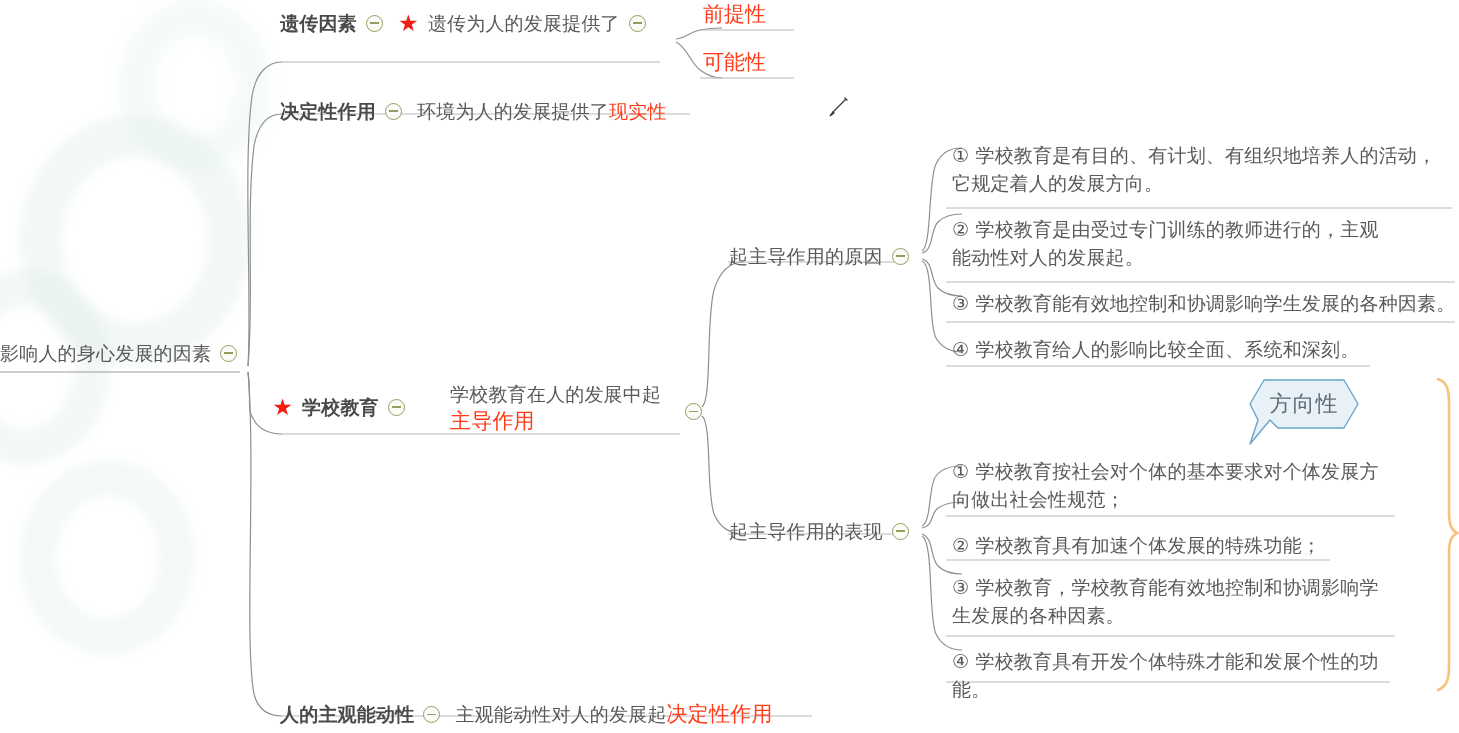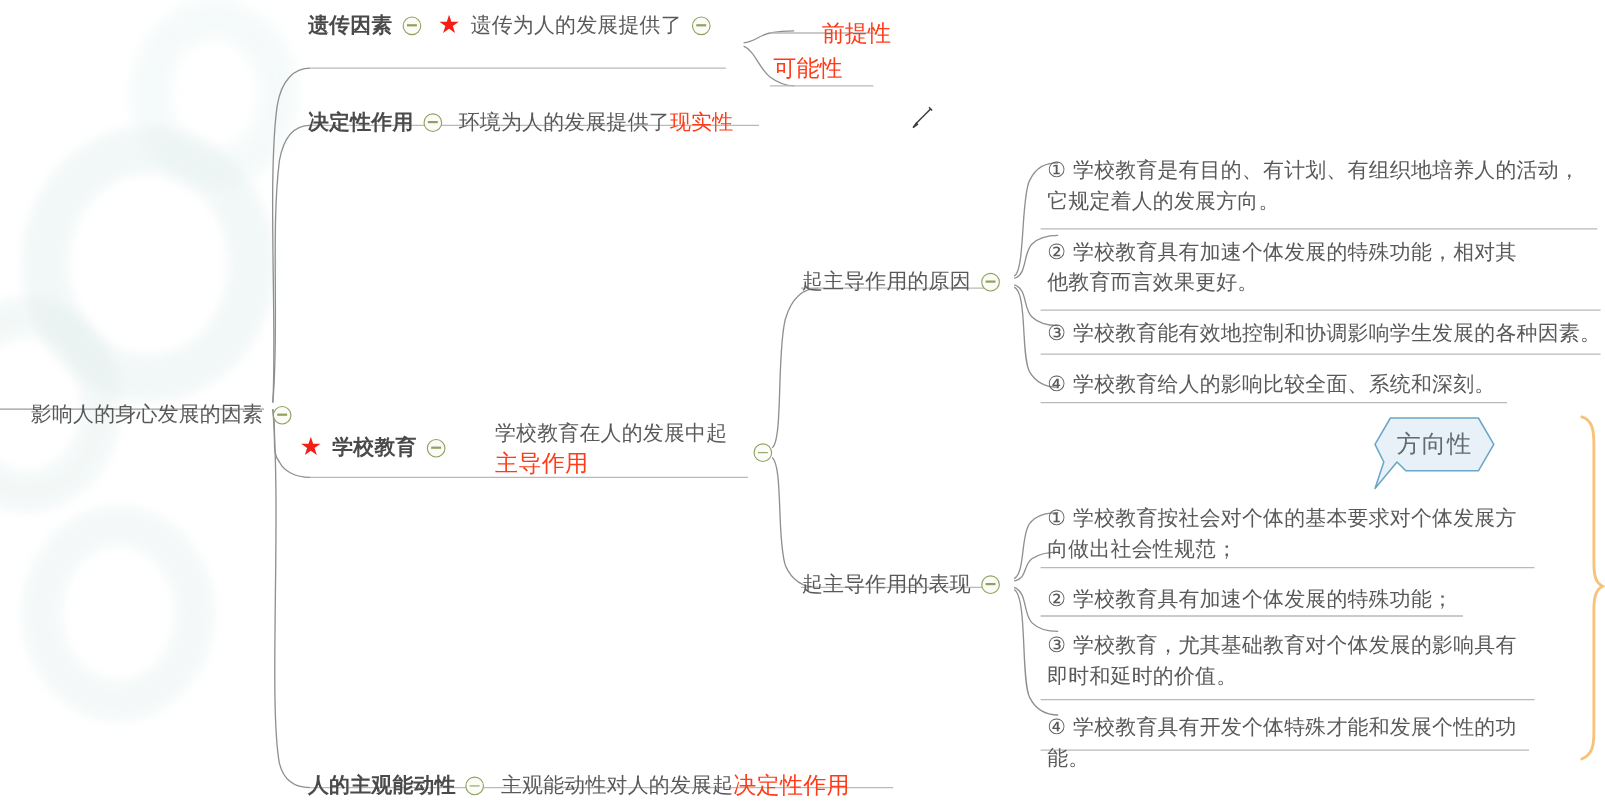--- a/index.html
+++ b/index.html
@@ -210,39 +210,39 @@
   </svg>
 
   <svg id="cursor" viewBox="0 0 26 26">
     <g stroke="#3a3a3a" stroke-width="1.3" fill="none">
       <path d="M22 3 L 9 16"></path>
       <path d="M20.5 1.6 L 23.4 4.5"></path>
       <path d="M9 16 L 6 20 L 10 17 Z" fill="#3a3a3a"></path>
     </g>
   </svg>
 
-  <div class="node" style="left:0px; top:364px;padding-left:28px;">
+  <div class="node" style="left:0px; top:340px;">
     <span class="node-text">影响人的身心发展的因素</span>
     <span class="gap-s"></span>
     <span class="toggle"></span>
   </div>
 
   <div class="node" style="left:280px; top:10px;">
     <span class="node-text bold">遗传因素</span>
     <span class="gap-s"></span>
     <span class="toggle"></span>
     <span class="gap-m"></span>
     <span class="star">★</span>
     <span class="gap-s"></span>
     <span class="node-text">遗传为人的发展提供了</span>
     <span class="gap-s"></span>
     <span class="toggle"></span>
   </div>
 
-  <div class="node" style="left:703px; top:16px;margin-left:44px;">
+  <div class="node" style="left:703px; top:0px;">
     <span class="red-only">前提性</span>
   </div>
   <div class="node" style="left:703px; top:48px;">
     <span class="red-only">可能性</span>
   </div>
 
   <div class="node" style="left:280px; top:98px;">
     <span class="node-text bold">决定性作用</span>
     <span class="gap-s"></span>
     <span class="toggle"></span>
@@ -270,21 +270,21 @@
   <div class="node" style="left:729px; top:243px;text-align:right;">
     <span class="node-text">起主导作用的原因</span>
     <span class="gap-s"></span>
     <span class="toggle"></span>
   </div>
 
   <div class="wrapnode" style="left:952px; top:142px; width:488px;">
     <span>① 学校教育是有目的、有计划、有组织地培养人的活动，它规定着人的发展方向。</span>
   </div>
   <div class="wrapnode" style="left:952px; top:216px; width:442px;">
-    <span>② 学校教育具有加速个体发展的特殊功能，相对其他教育而言效果更好。</span>
+    <span>② 学校教育是由受过专门训练的教师进行的，主观能动性对人的发展起。</span>
   </div>
   <div class="wrapnode" style="left:952px; top:290px; width:510px;">
     <span>③ 学校教育能有效地控制和协调影响学生发展的各种因素。</span>
   </div>
   <div class="wrapnode" style="left:952px; top:336px; width:460px;">
     <span>④ 学校教育给人的影响比较全面、系统和深刻。</span>
   </div>
 
   <div class="node" style="left:729px; top:518px;">
     <span class="node-text">起主导作用的表现</span>
@@ -292,21 +292,21 @@
     <span class="toggle"></span>
   </div>
 
   <div class="wrapnode" style="left:952px; top:458px; width:440px;">
     <span>① 学校教育按社会对个体的基本要求对个体发展方向做出社会性规范；</span>
   </div>
   <div class="wrapnode" style="left:952px; top:532px; width:420px;">
     <span>② 学校教育具有加速个体发展的特殊功能；</span>
   </div>
   <div class="wrapnode" style="left:952px; top:574px; width:440px;">
-    <span>③ 学校教育，尤其基础教育对个体发展的影响具有即时和延时的价值。</span>
+    <span>③ 学校教育，学校教育能有效地控制和协调影响学生发展的各种因素。</span>
   </div>
   <div class="wrapnode" style="left:952px; top:648px; width:450px;">
     <span>④ 学校教育具有开发个体特殊才能和发展个性的功能。</span>
   </div>
 
   <div class="node" style="left:280px; top:700px;">
     <span class="node-text bold">人的主观能动性</span>
     <span class="gap-s"></span>
     <span class="toggle"></span>
     <span class="gap-m"></span>

